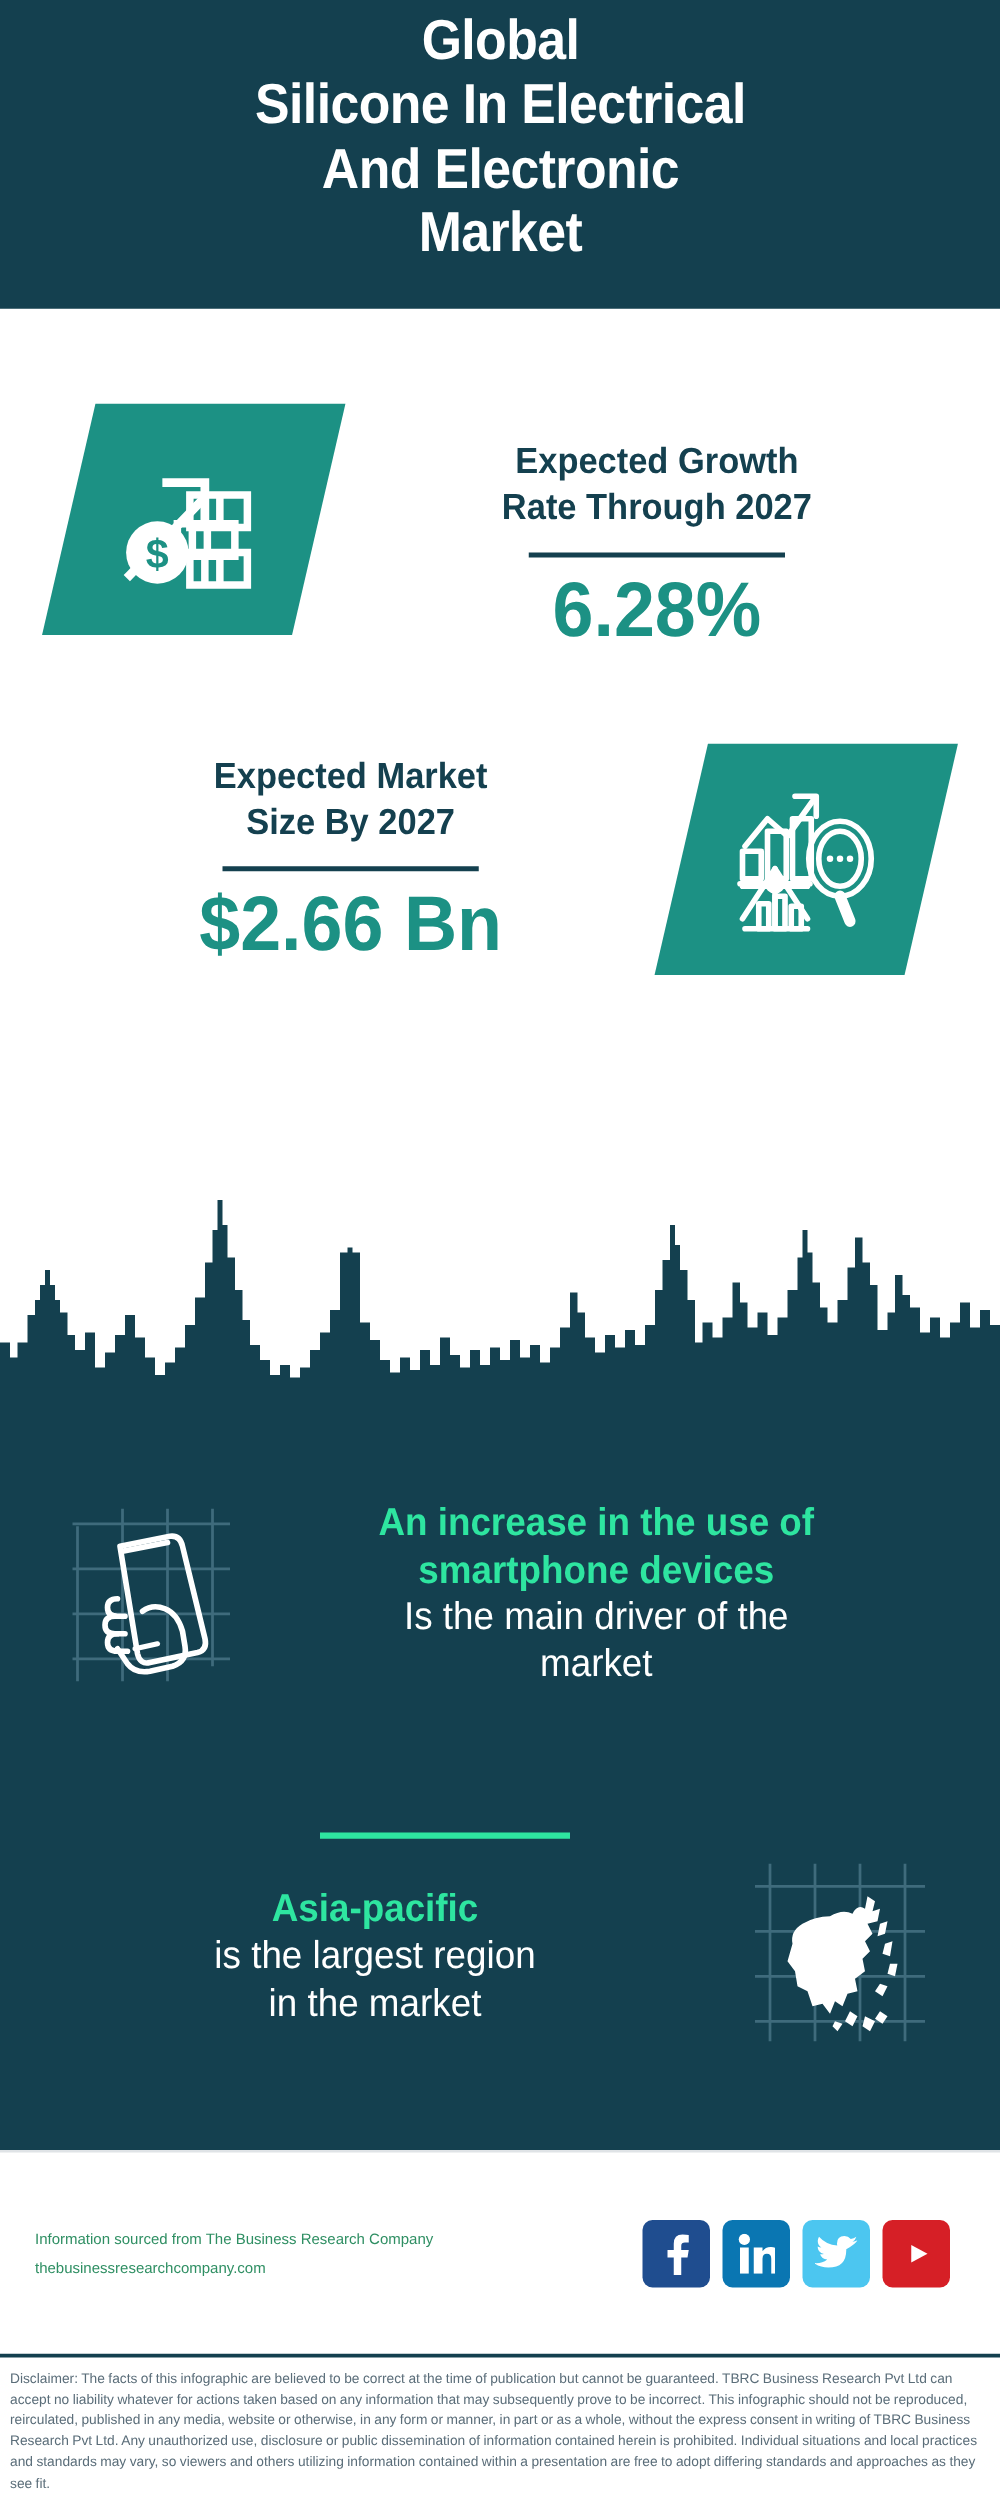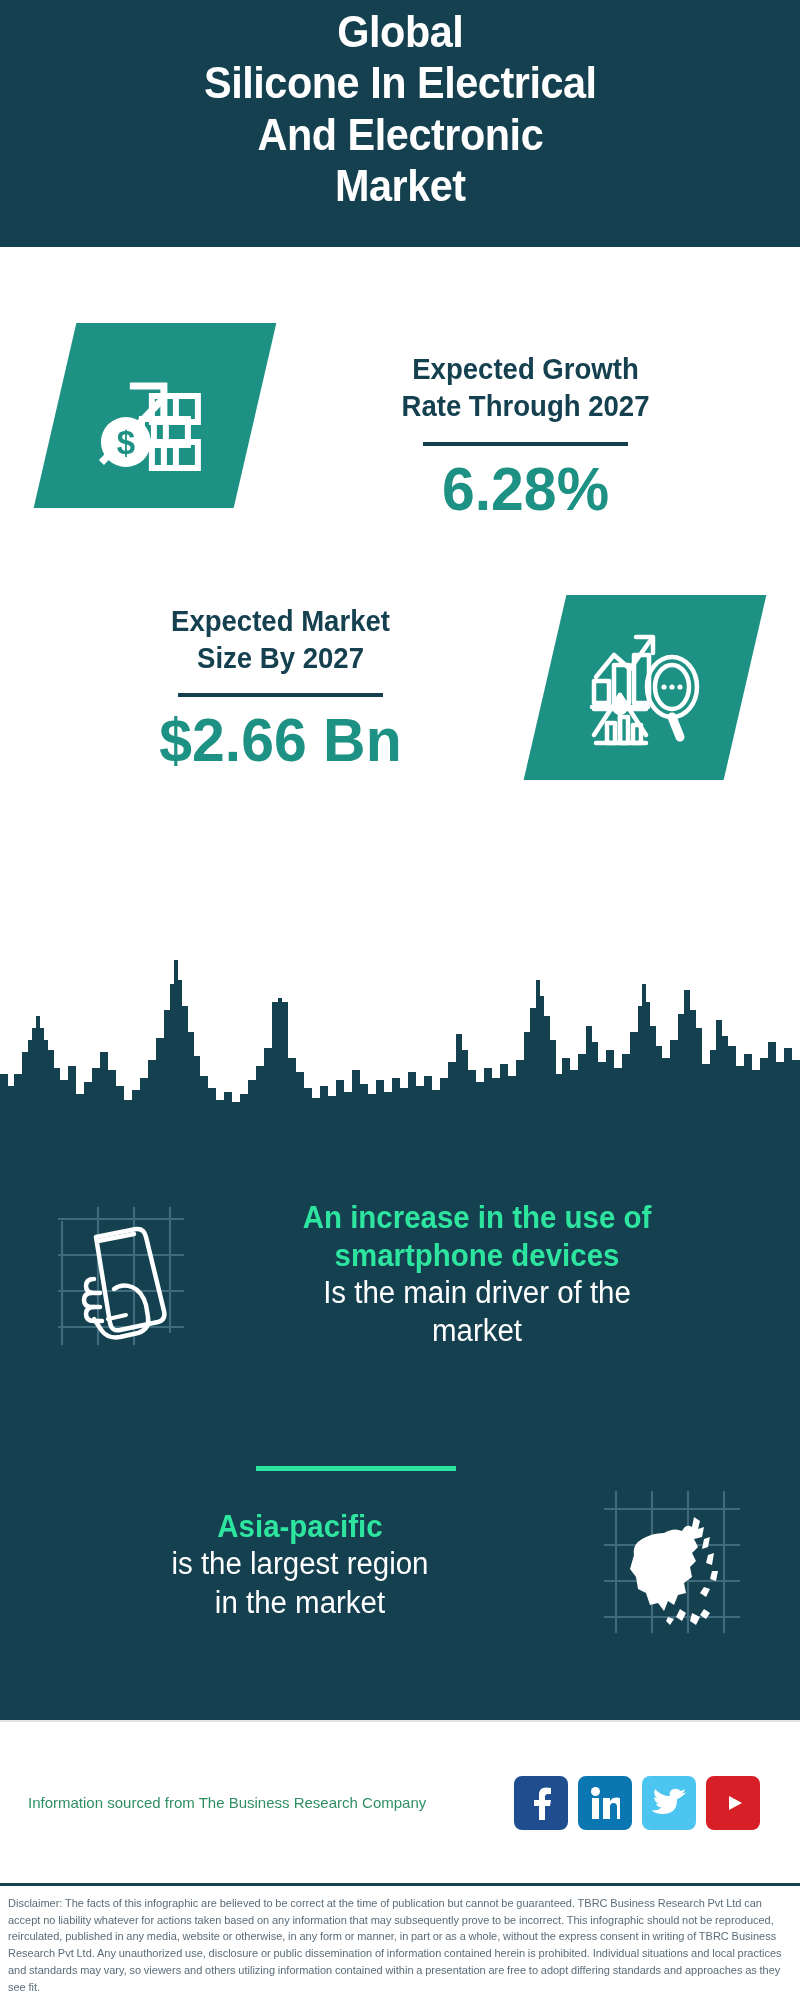--- a/index.html
+++ b/index.html
@@ -153,21 +153,21 @@
     background: #ffffff;
     border-top: 2px solid #dfe3e6;
     display: flex;
     align-items: center;
     padding: 0 28px;
   }
   .source-text {
     flex: 1 1 auto;
     color: #2f8f63;
     font-family: "Liberation Sans Narrow", "Liberation Sans", sans-serif;
-    font-size: 15px;
+    font-size: 12px;
     line-height: 1.85;
   }
   .socials { display: flex; gap: 10px; flex: 0 0 auto; padding-right: 12px; }
   .social {
     width: 54px; height: 54px;
     border-radius: 8px;
     display: flex; align-items: center; justify-content: center;
   }
   .sc-fb { background: #1f4d8f; }
   .sc-li { background: #0a76b2; }
@@ -348,20 +348,21 @@
           <path d="M106 126 L112 130 L108 136 L102 132 Z"></path>
           <path d="M70 134 L76 136 L72 142 L68 138 Z"></path>
         </g>
       </svg>
     </div>
   </div>
 
   <div class="footer-band">
     <div class="source-text">
       <div>Information sourced from The Business Research Company</div>
+      <div>thebusinessresearchcompany.com</div>
     </div>
     <div class="socials">
       <div class="social sc-fb">
         <svg width="30" height="34" viewBox="0 0 30 34" fill="#ffffff">
           <path d="M19 34 V20 h5 l1-6 h-6 v-3.5 q0-2.5 3-2.5 h3 V2 q-2-0.4-5-0.4 q-7 0-7 7.4 V14 h-5 l0 6 h5 V34 Z"></path>
         </svg>
       </div>
       <div class="social sc-li">
         <svg width="30" height="32" viewBox="0 0 30 32" fill="#ffffff">
           <rect x="2" y="11" width="7" height="21"></rect>

